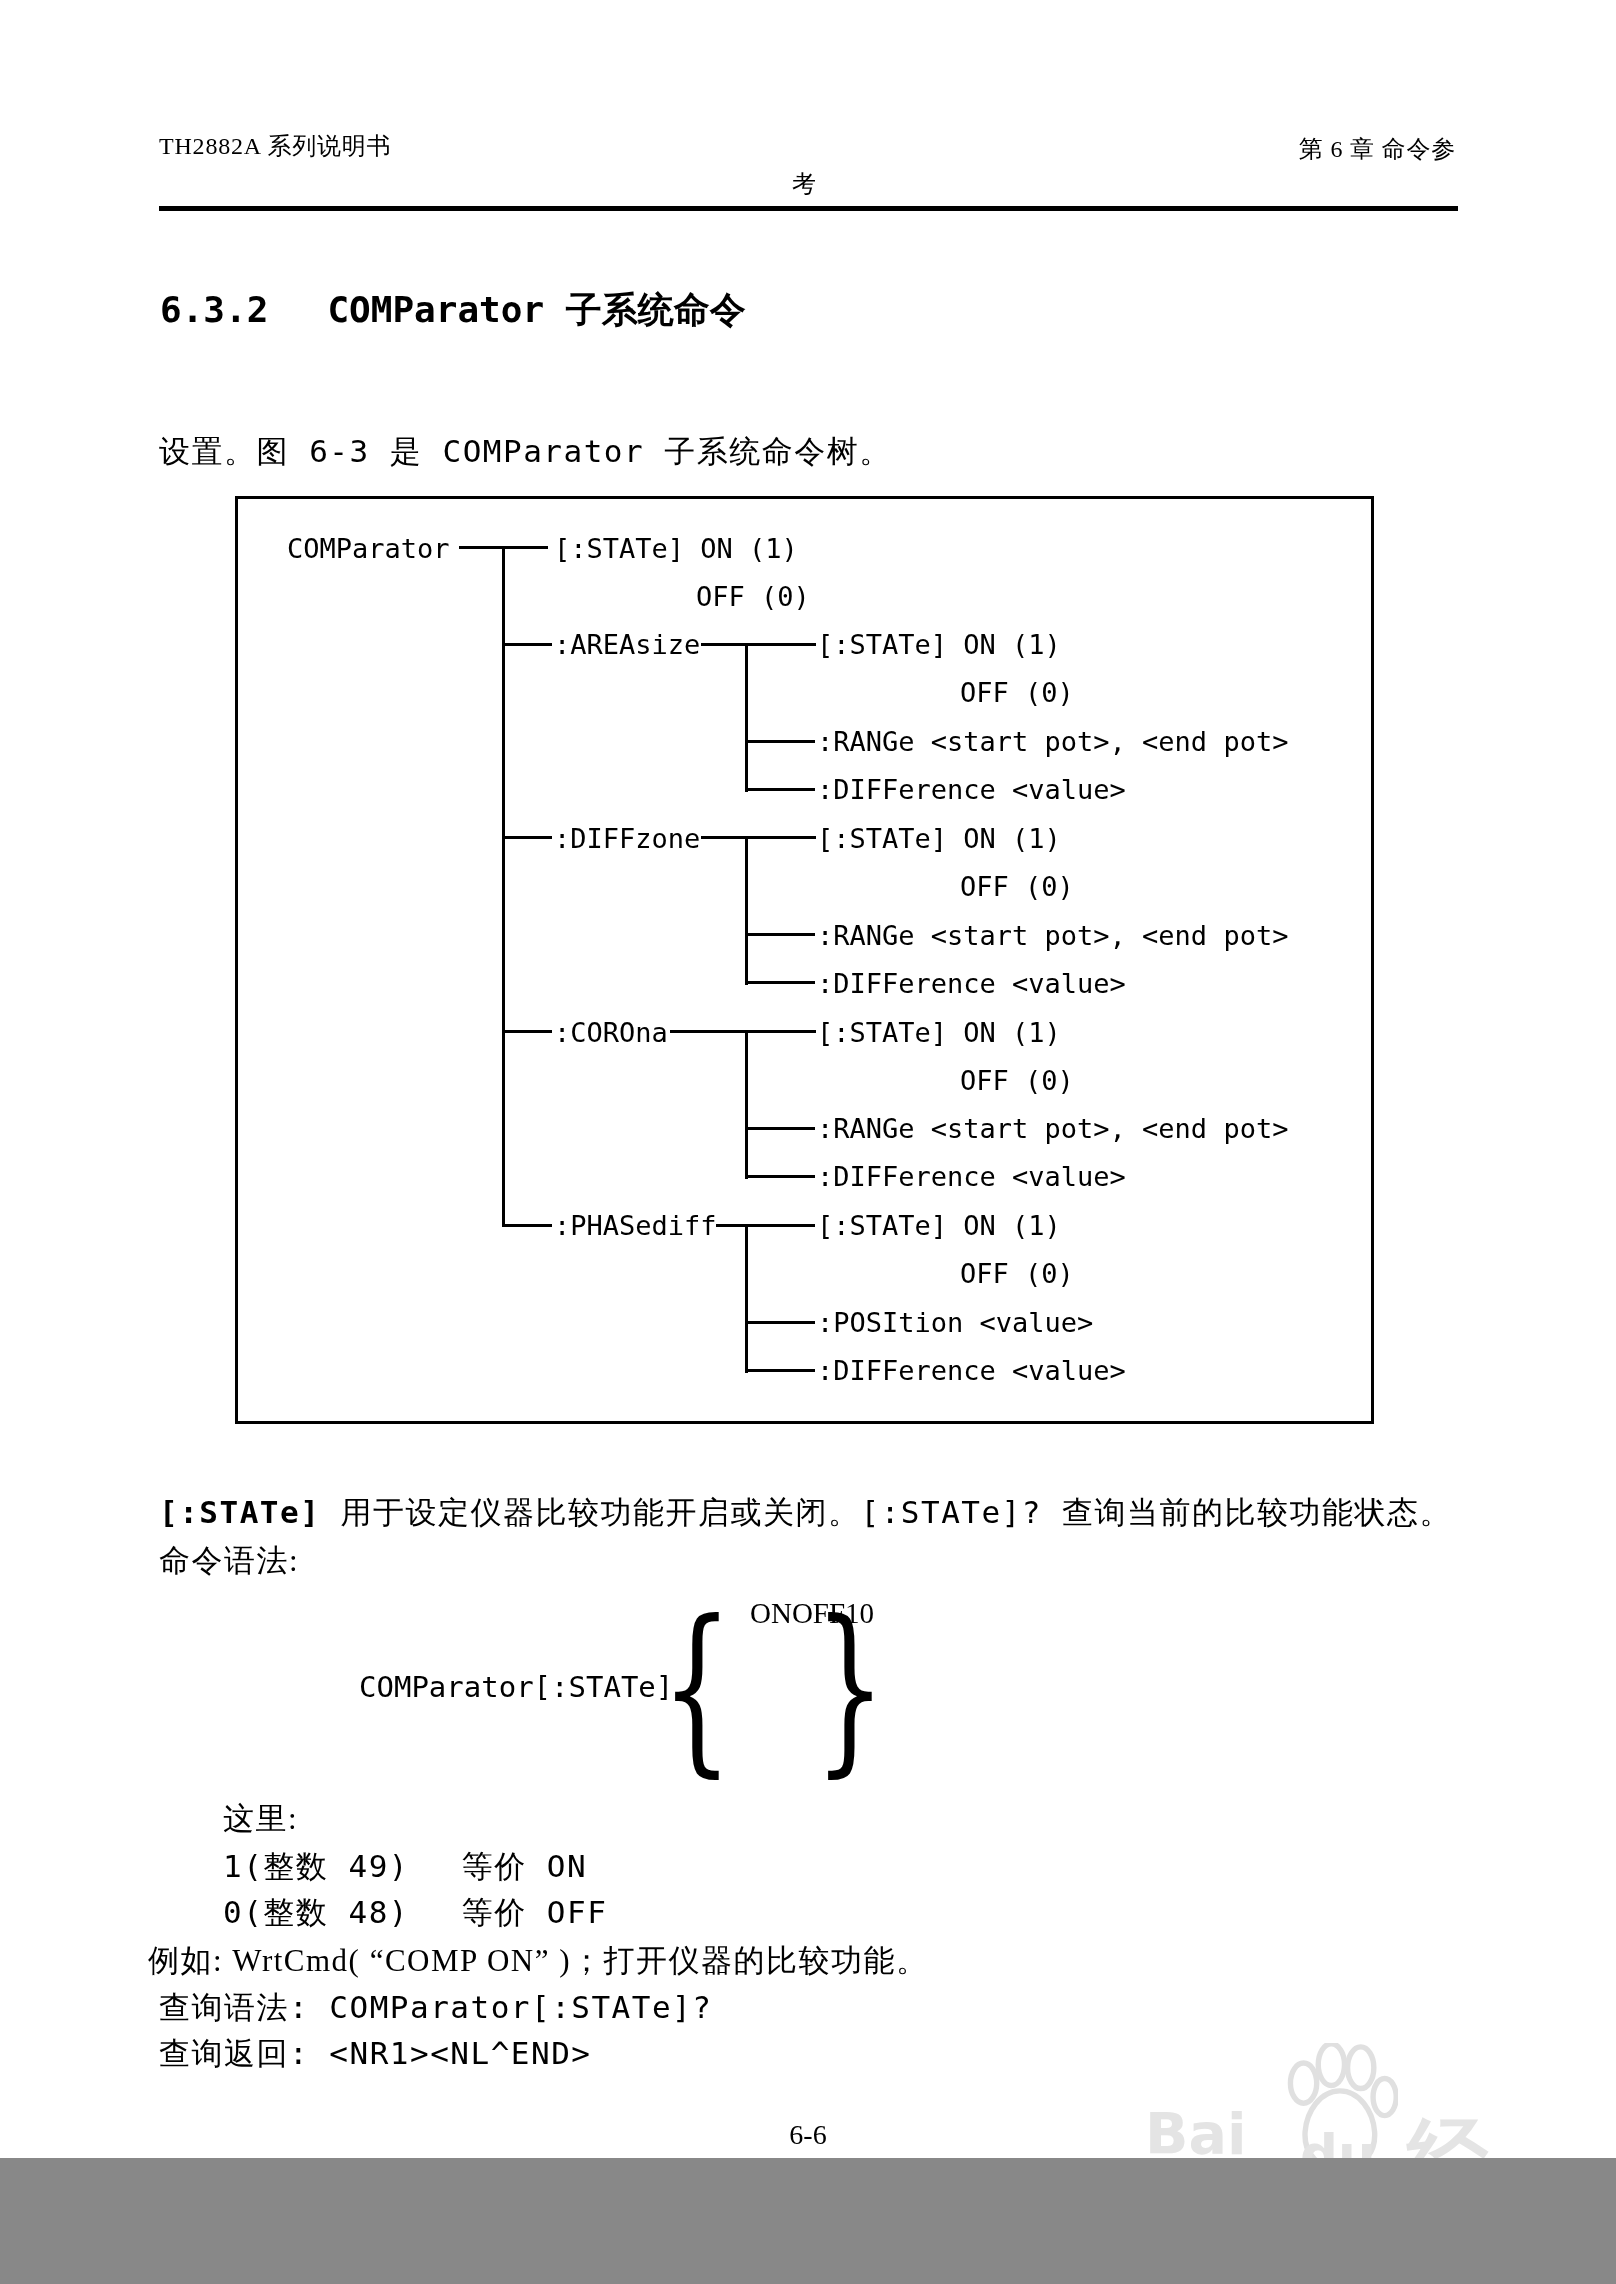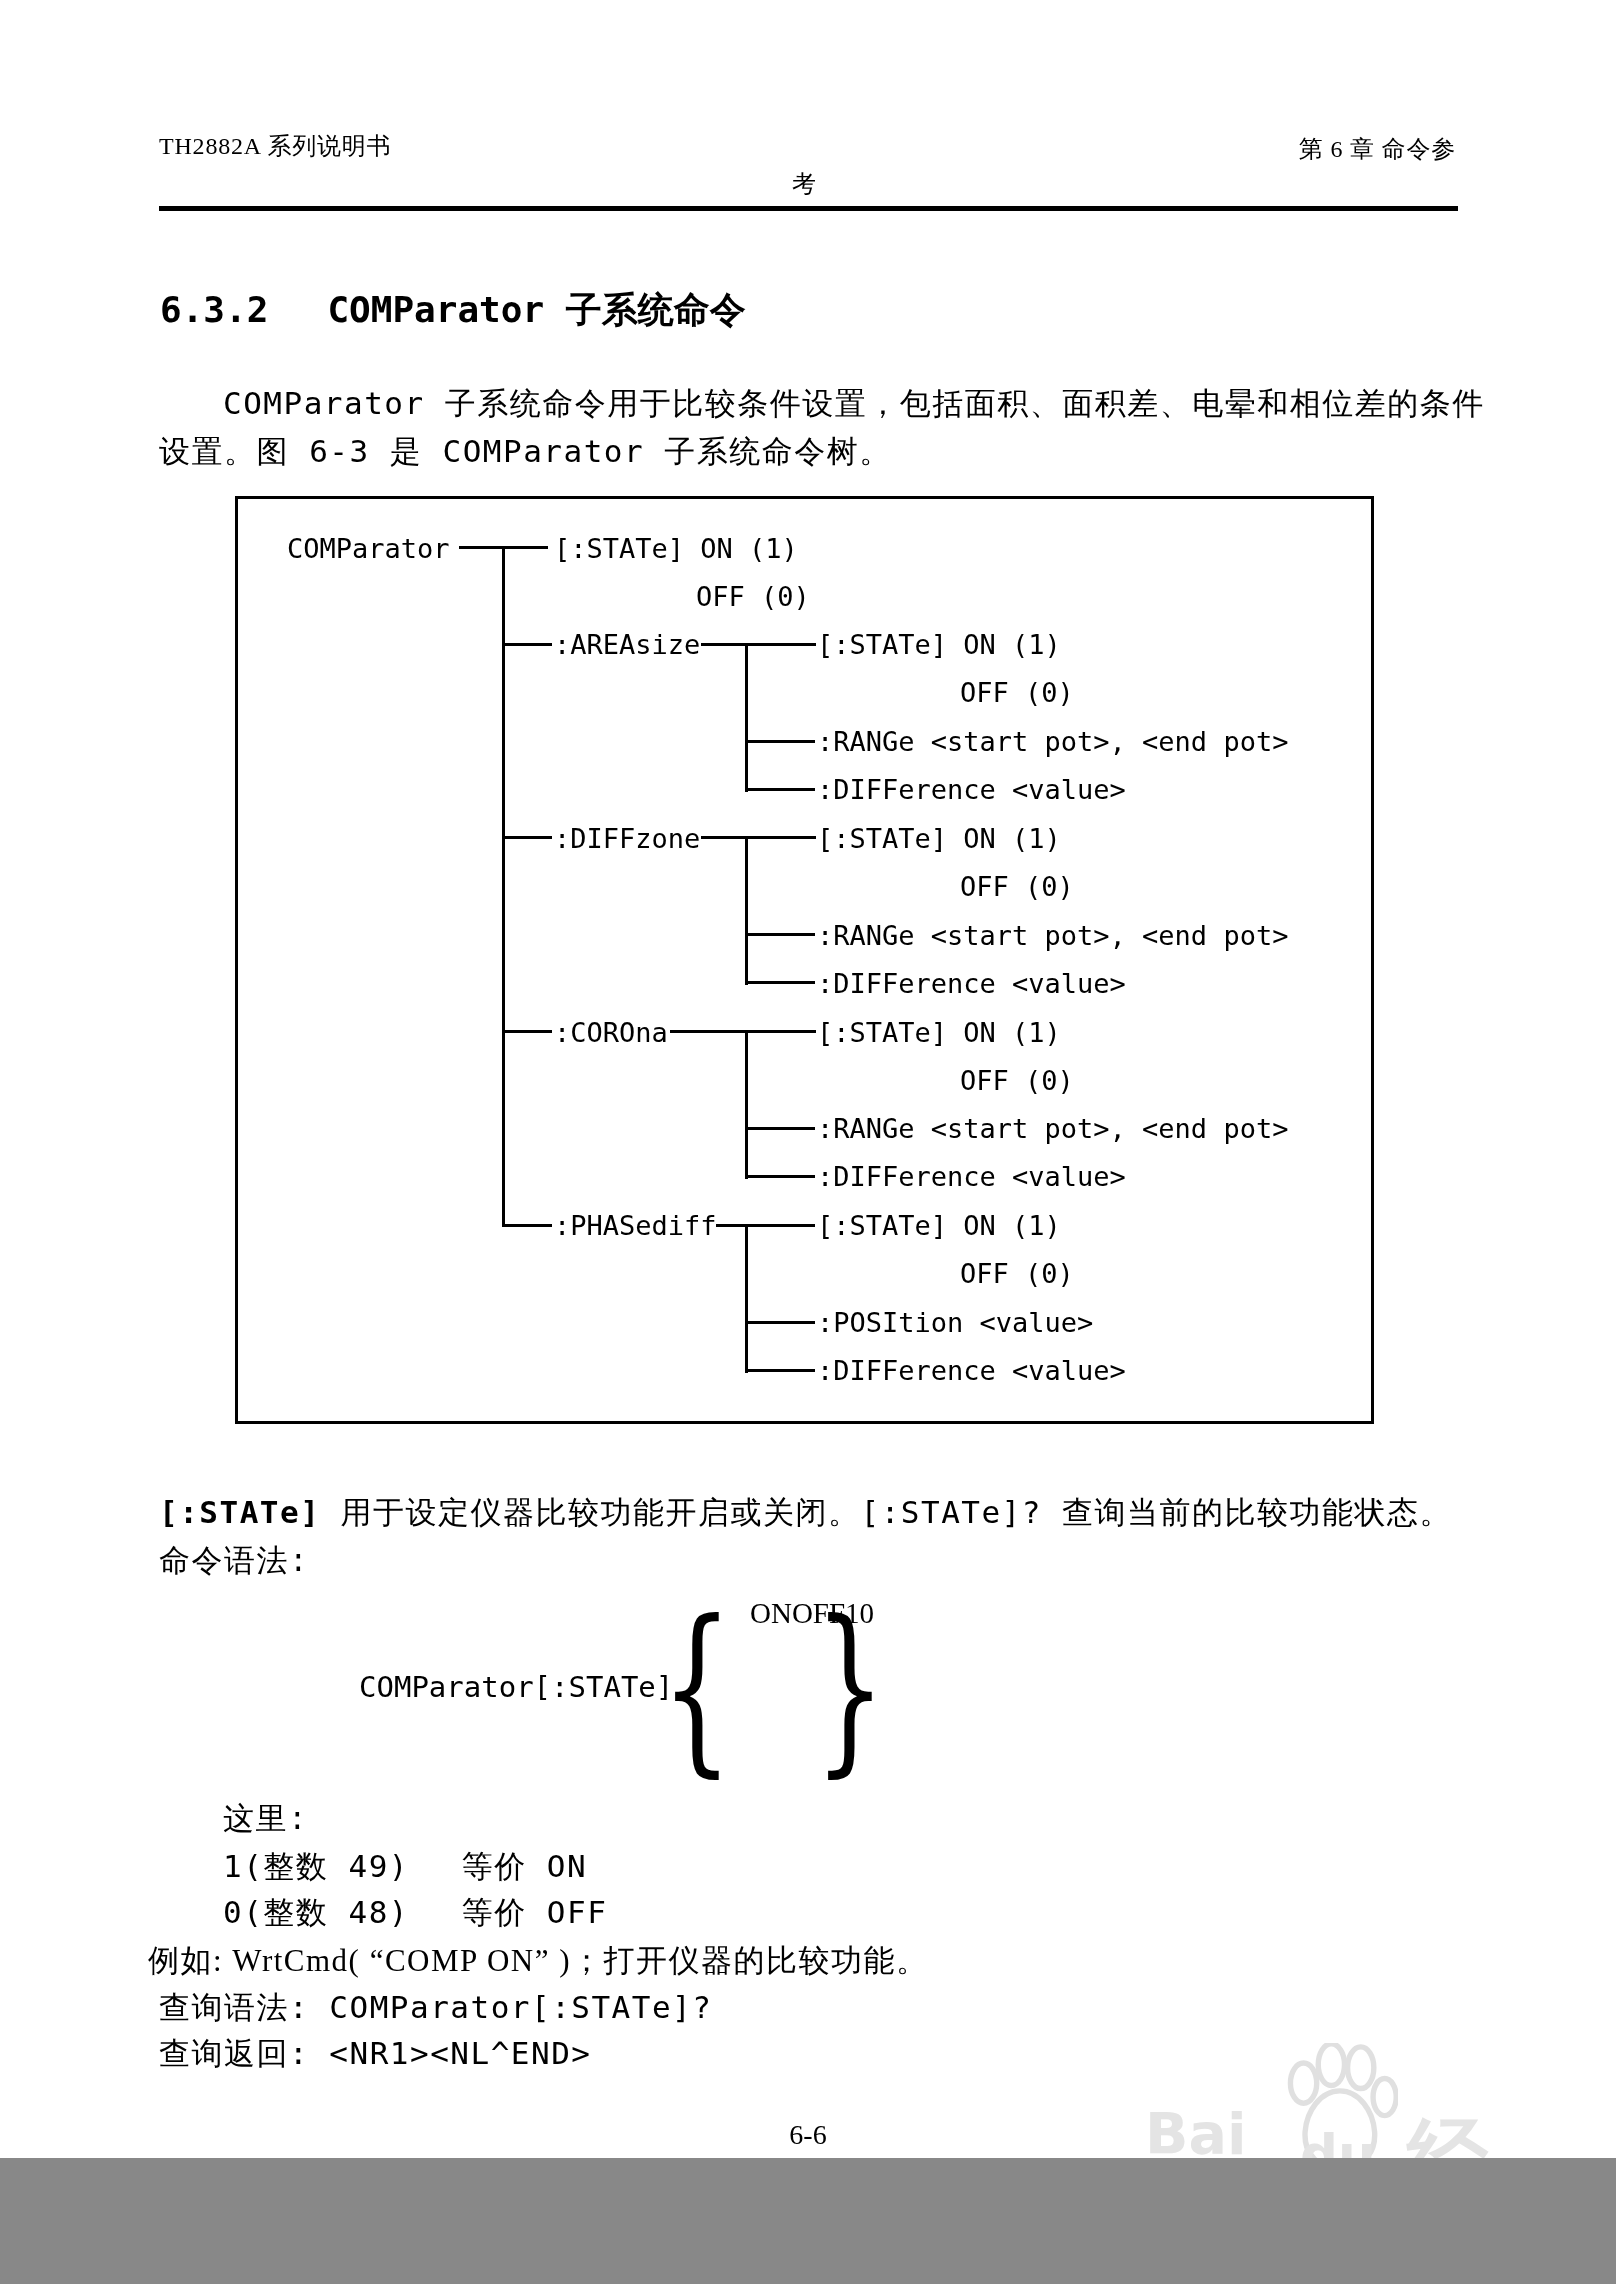--- a/index.html
+++ b/index.html
@@ -3,21 +3,21 @@
 <meta charset="utf-8">
 <style>
   html,body{margin:0;padding:0;background:#888;}
   .page{
     position:relative;width:1616px;height:2158px;background:#ffffff;
     color:#000;font-family:"Liberation Serif","DejaVu Serif",serif;overflow:hidden;
   }
   .abs{position:absolute;transform:translateY(-50%);white-space:nowrap;}
   .cn{font-size:31px;letter-spacing:1.5px;}
   .mixed{font-family:"DejaVu Sans Mono","Liberation Serif",monospace;}
-  .serif{font-family:Liberation Mono, monospace;}
+  .serif{font-family:Liberation Serif, serif;}
   .header-text{font-size:24px;letter-spacing:0.8px;}
   .rule{position:absolute;background:#000;}
   .h2{font-size:36px;font-weight:bold;font-family:"DejaVu Sans Mono","Liberation Serif",monospace;}
   .diagram-border{position:absolute;border:3.1px solid #000;box-sizing:border-box;background:#fff;}
   .tree-label{
     position:absolute;transform:translateY(-50%);white-space:pre;
     font-family:"DejaVu Sans Mono","Liberation Mono",monospace;font-size:27px;
   }
   .tree-line{position:absolute;background:#000;}
   .caption{position:absolute;width:100%;text-align:center;font-size:29px;}
@@ -43,21 +43,20 @@
 
   <div class="abs header-text" style="left:159px;top:146px;">TH2882A 系列说明书</div>
   <div class="abs header-text" style="right:160px;left:auto;top:149px;">第 6 章 命令参</div>
   <div class="abs header-text" style="left:792px;top:184px;">考</div>
   <div class="rule" style="left:159px;top:206px;width:1299px;height:4.6px;"></div>
 
   <div class="abs h2" style="left:160px;top:310px;">
     <span>6.3.2</span><span style="display:inline-block;width:59px;"></span><span>COMParator 子系统命令</span>
   </div>
 
-  <div class="abs cn mixed" style="left:223px;top:404px;">COMParator 子系统命令用于比较条件设置，包括面积、面积差、电晕和相位差的条件</div>
   <div class="abs cn mixed" style="left:159px;top:452px;">设置。图 6-3 是 COMParator 子系统命令树。</div>
 
   <div class="diagram-border" style="left:235px;top:496px;width:1139px;height:928px;"></div>
   <div id="diagram-layer" style="position:absolute;left:0;top:0;width:100%;height:100%;">
       <span class="tree-label" style="left: 287px; top: 548px;">COMParator</span>
       <span class="tree-label" style="left: 554px; top: 548px;">[:STATe] ON (1)</span>
       <span class="tree-label" style="left: 696px; top: 596px;">OFF (0)</span>
       <span class="tree-label" style="left: 554px; top: 644px;">:AREAsize</span>
       <span class="tree-label" style="left: 817px; top: 644px;">[:STATe] ON (1)</span>
       <span class="tree-label" style="left: 960px; top: 692px;">OFF (0)</span>

